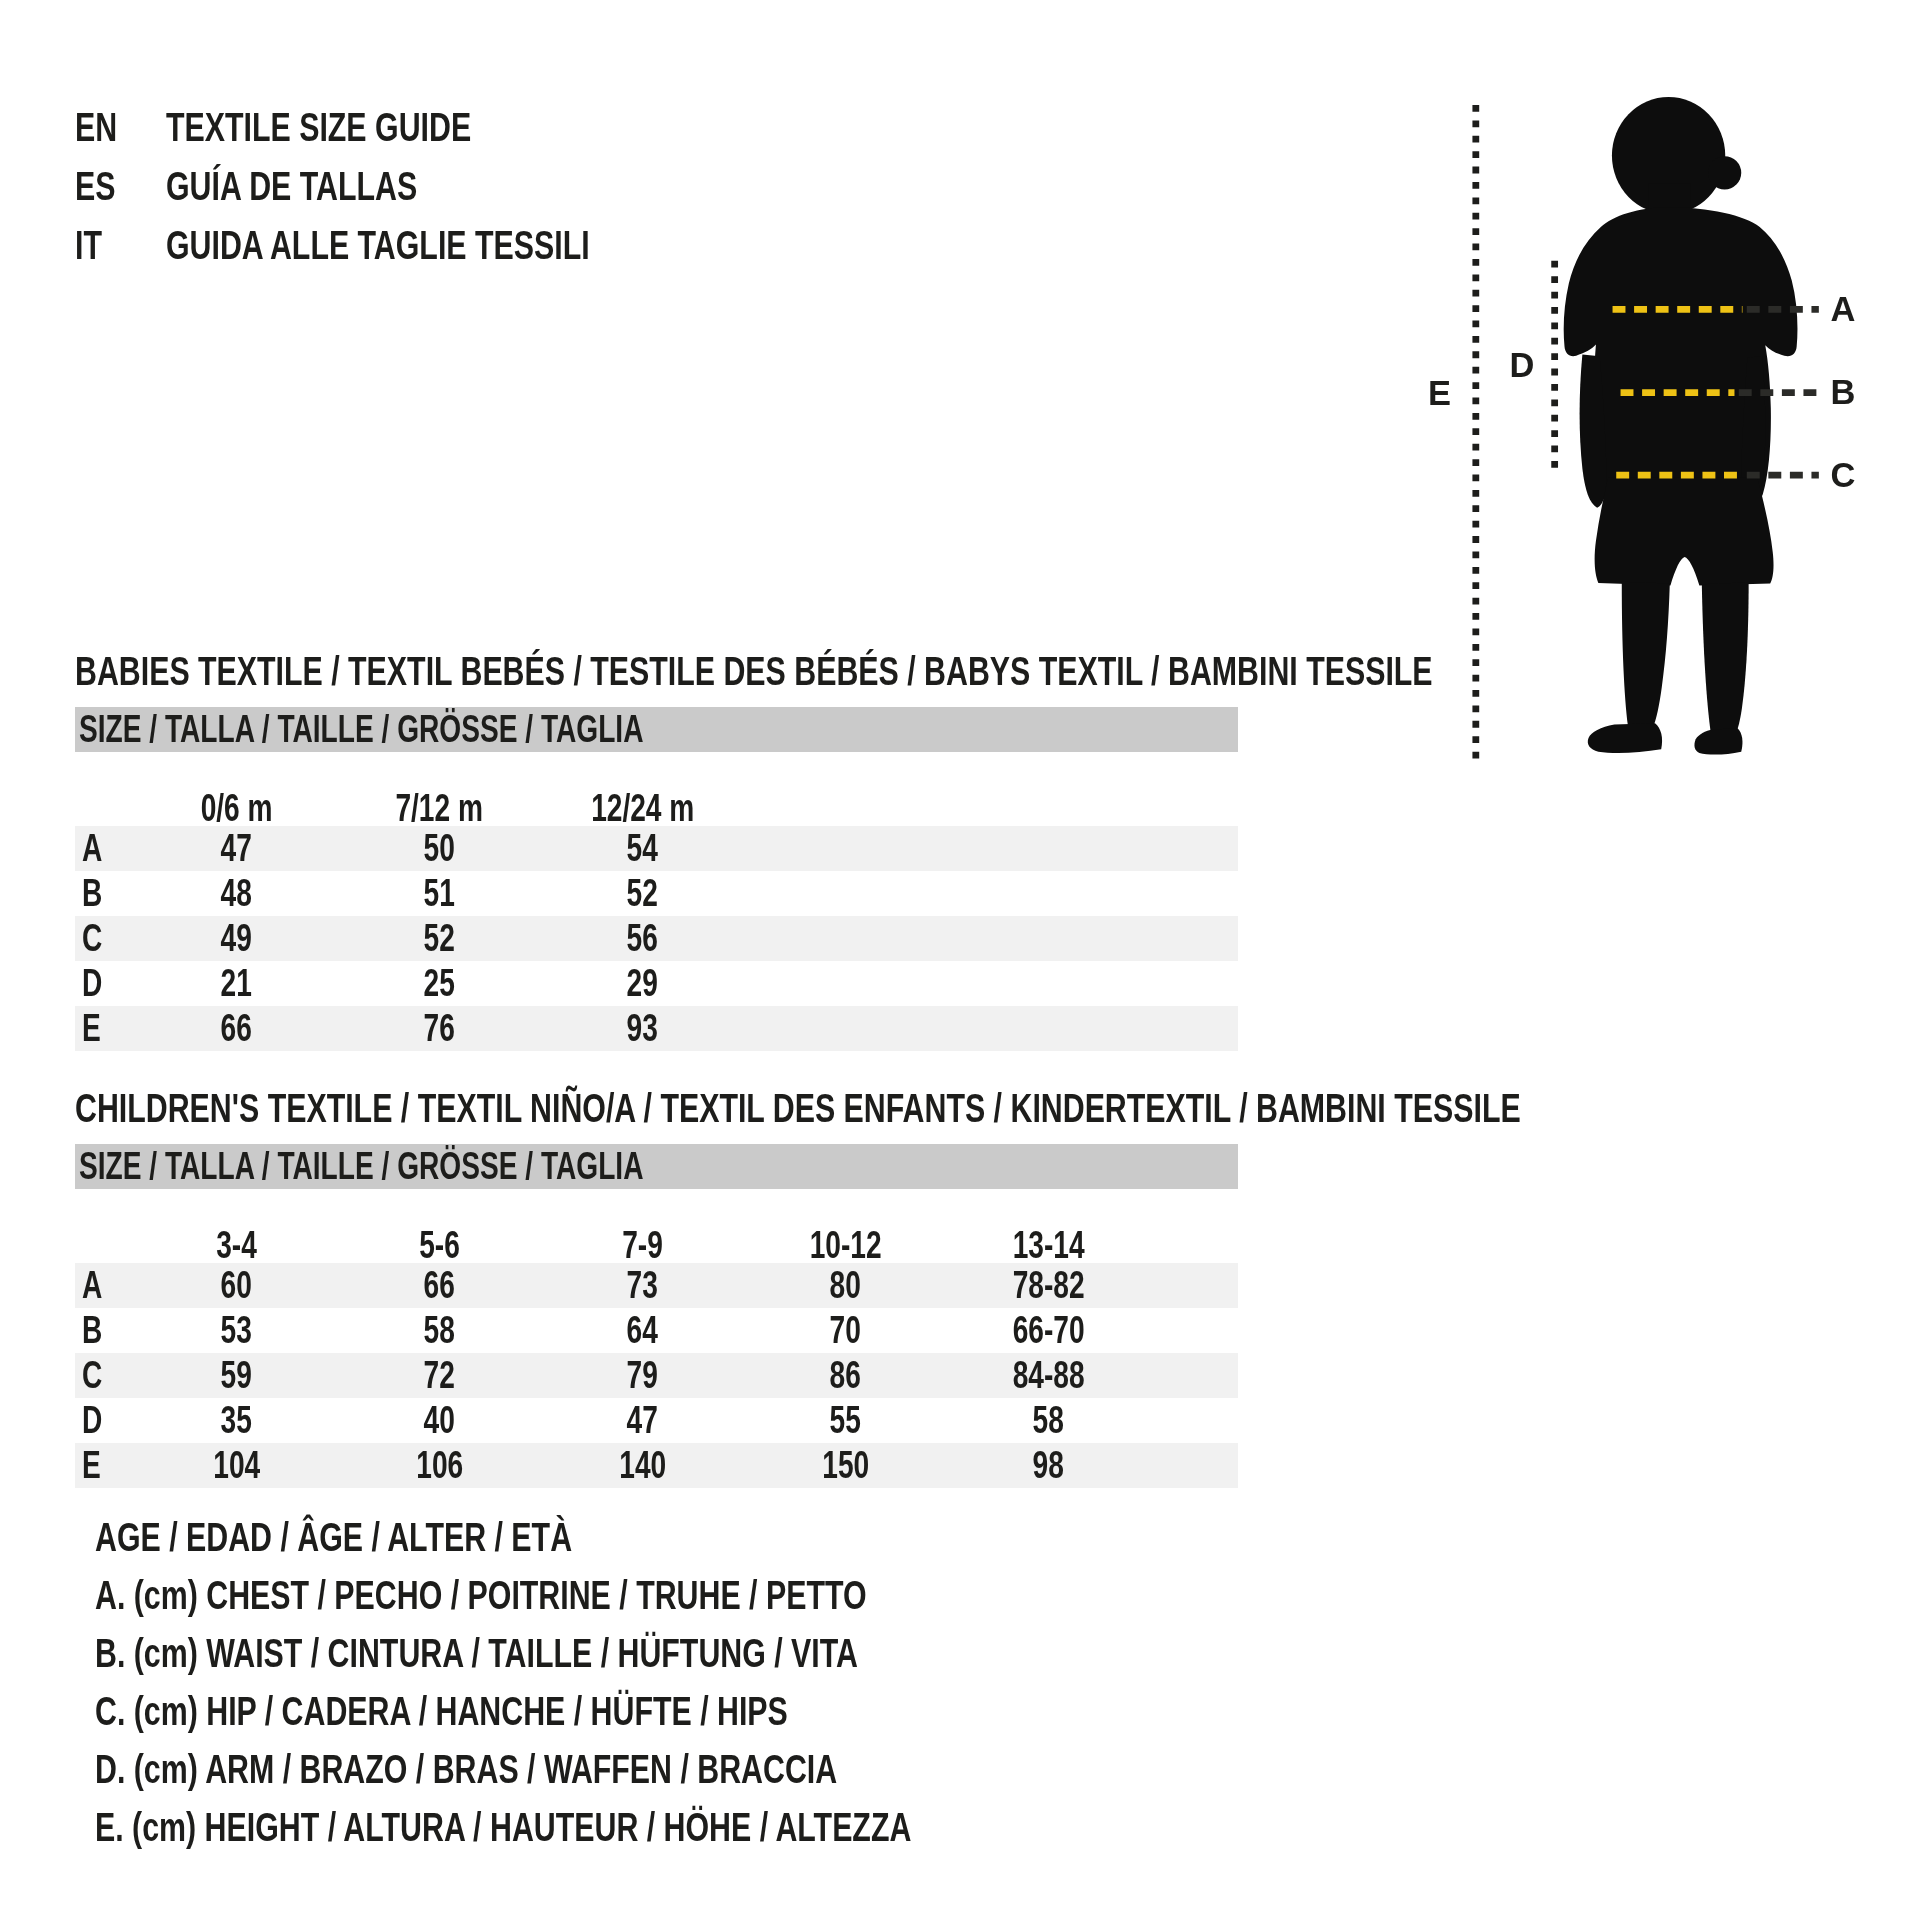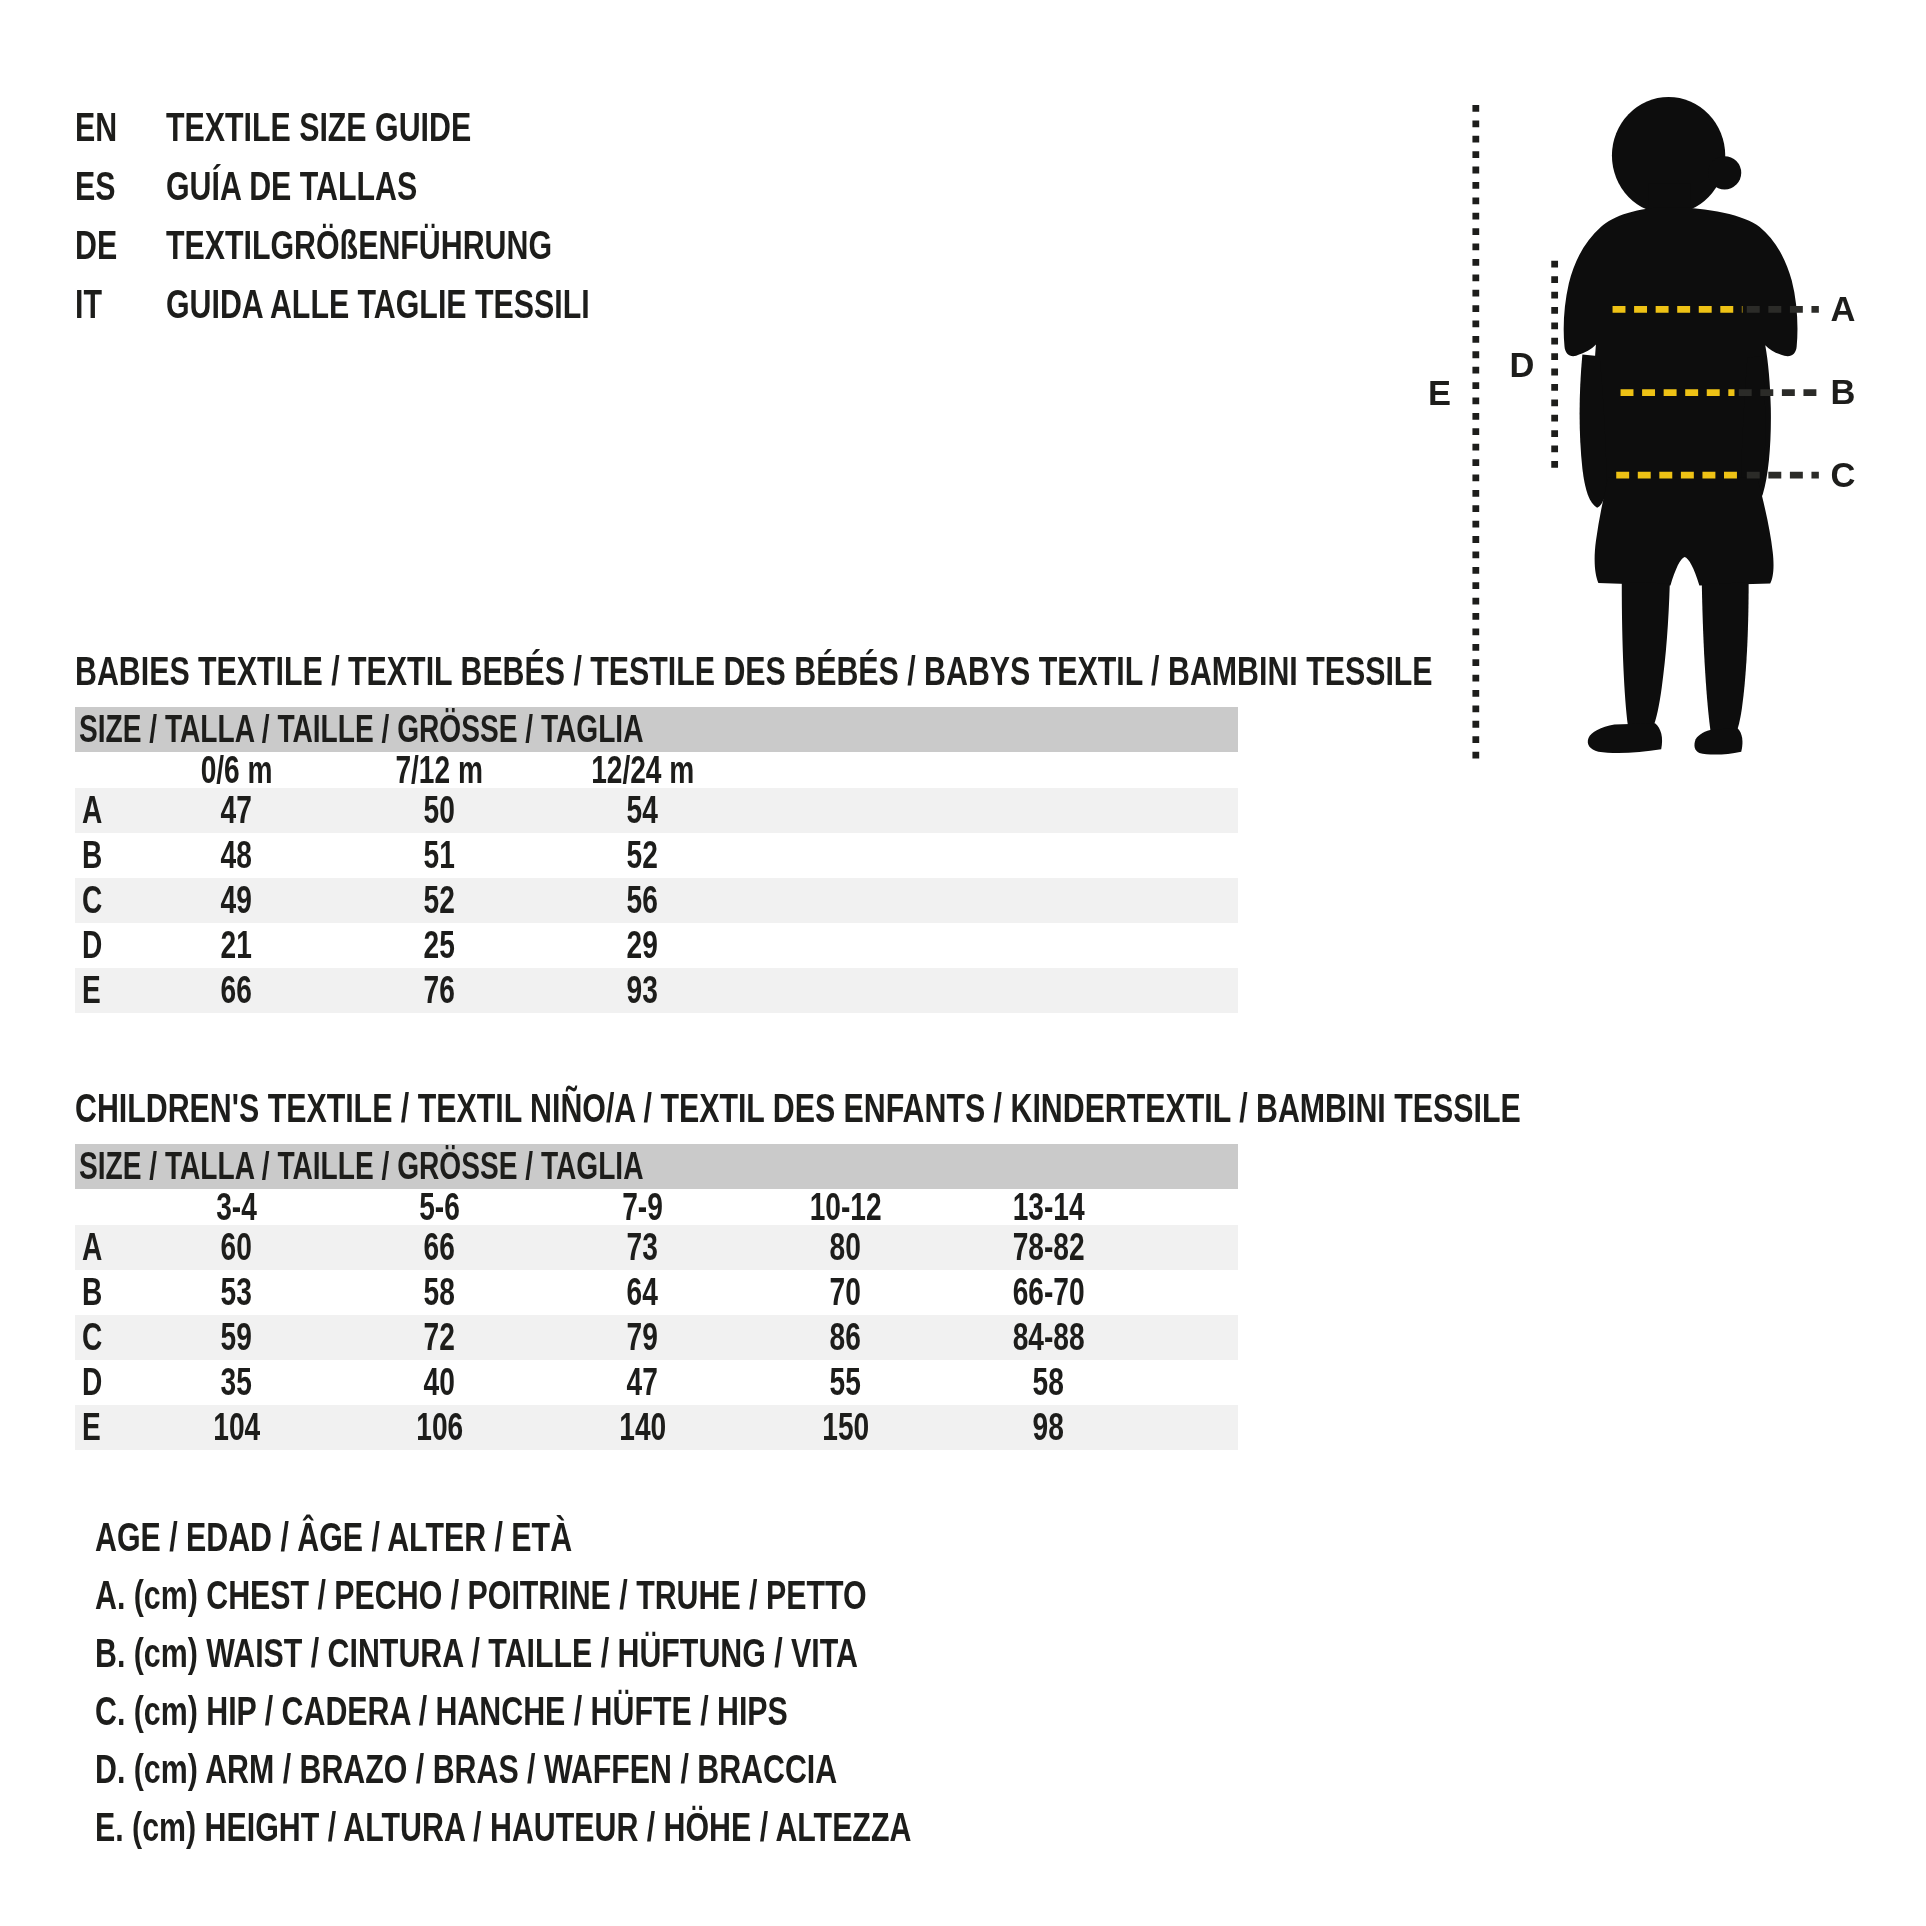--- a/index.html
+++ b/index.html
@@ -25,44 +25,40 @@
   .section-title{position:absolute;left:75px;height:41px;line-height:41px;font-size:41px;font-weight:700;}
   .title-babies{top:651px;}
   .title-children{top:1088px;}
 
   
   .sizes-table{position:absolute;left:75px;width:1163px;}
   .table-babies{top:707px;}
   .table-children{top:1144px;}
   .size-bar{height:45px;background:#cacaca;font-size:38px;font-weight:700;line-height:45px;padding-left:4px;}
   .trow{display:flex;align-items:center;height:45px;font-size:38px;font-weight:700;}
-  .col-row{height:36px;}
+  .col-row{height:36px;margin-top:38px;}
   .trow.alt{background:#f1f1f1;}
   .c-label{width:60px;padding-left:7.4px;box-sizing:border-box;}
   .c-val{width:203px;text-align:center;}
 
   
   .legend{position:absolute;left:75px;top:1508px;}
   .legend-row{height:58px;line-height:58px;font-size:41px;font-weight:700;margin-left:20px;}
 </style>
 </head>
 <body>
 
 <div class="langs">
   <div class="lang-row">
     <span class="lang-code"><span class="cond">EN</span></span>
     <span class="cond">TEXTILE SIZE GUIDE</span>
   </div>
   <div class="lang-row">
     <span class="lang-code"><span class="cond">ES</span></span>
     <span class="cond">GUÍA DE TALLAS</span>
-  </div>
-  <div class="lang-row">
-    <span class="lang-code"><span class="cond">DE</span></span>
-    <span class="cond">TEXTILGRÖßENFÜHRUNG</span>
   </div>
   <div class="lang-row">
     <span class="lang-code"><span class="cond">IT</span></span>
     <span class="cond">GUIDA ALLE TAGLIE TESSILI</span>
   </div>
 </div>
 
 <div class="figure-wrap">
   <svg viewBox="0 0 846 1150">
 

